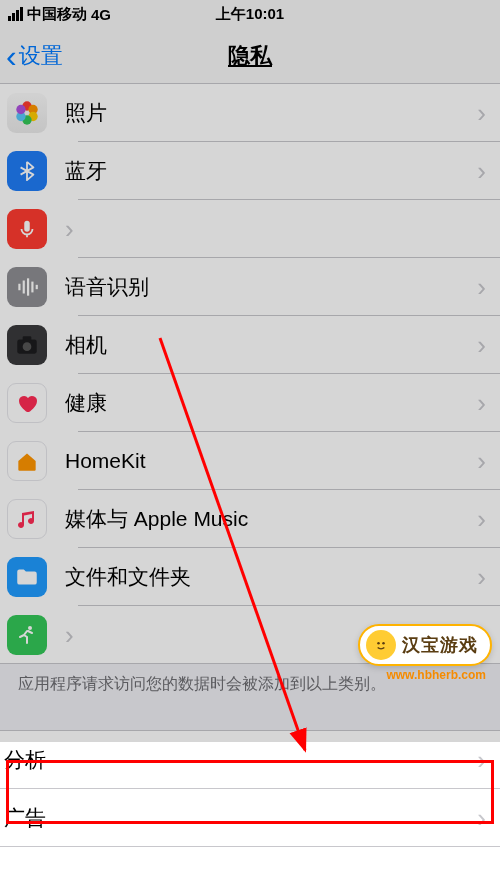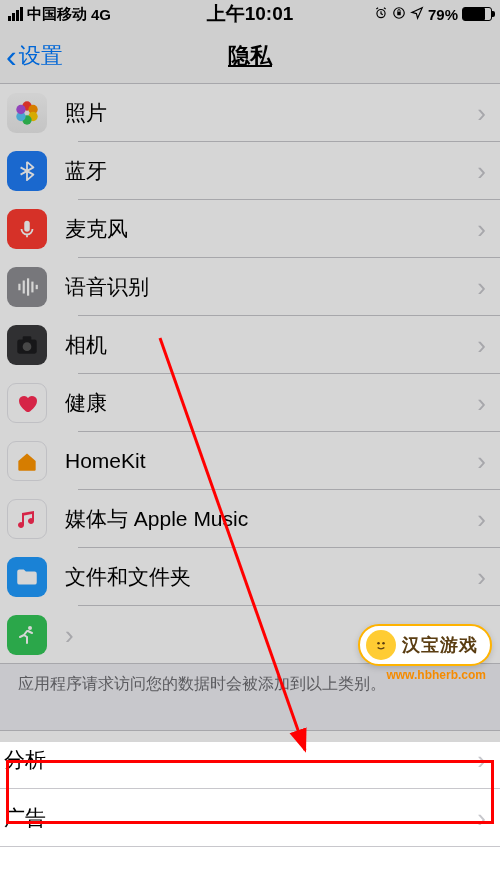--- a/index.html
+++ b/index.html
@@ -5,21 +5,21 @@
 * { margin: 0; padding: 0; box-sizing: border-box; }
 html, body { width: 500px; height: 889px; overflow: hidden; font-family: -apple-system, "Helvetica Neue", Arial, sans-serif; background: #fff; }
 
 .screen { position: relative; width: 500px; height: 690px; background: #efeff4; }
 
 .dimmer { position: absolute; left: 0; top: 0; width: 500px; height: 742px; background: rgba(0,0,0,0.16); pointer-events: none; z-index: 20; }
 
 
 .status-bar { height: 28px; display: flex; align-items: center; justify-content: space-between; padding: 0 8px; background: #f7f7f7; font-size: 15px; font-weight: 600; color: #000; }
 .status-left, .status-right { display: flex; align-items: center; gap: 4px; }
-.status-center { position: absolute; left: 50%; transform: translateX(-50%); font-size: 19px; font-weight: 600; }
+.status-center { position: absolute; left: 50%; transform: translateX(-50%); font-size: 15px; font-weight: 600; }
 .signal-bars { display: flex; align-items: flex-end; gap: 1px; }
 .signal-bars span { width: 3px; background: #000; display: inline-block; }
 .signal-bars span:nth-child(1){height:5px} .signal-bars span:nth-child(2){height:8px} .signal-bars span:nth-child(3){height:11px} .signal-bars span:nth-child(4){height:14px}
 .battery { width: 30px; height: 14px; border: 1.5px solid #000; border-radius: 3px; position: relative; }
 .battery::after { content:''; position:absolute; right:-4px; top:3px; width:3px; height:6px; background:#000; border-radius:0 2px 2px 0; }
 .battery-fill { height:100%; width:79%; background:#000; border-radius:1px; }
 
 
 .nav-header { height: 56px; background: #f7f7f7; border-bottom: 1px solid #c8c7cc; position: relative; display: flex; align-items: center; }
 .back-btn { display: flex; align-items: center; color: #007aff; font-size: 22px; padding-left: 6px; }
@@ -77,45 +77,20 @@
       <div class="signal-bars">
           <span></span>
           <span></span>
           <span></span>
           <span></span>
         </div>
       <span>中国移动</span>
       <span>4G</span>
     </div>
     <div class="status-center">上午10:01</div>
-    <div class="status-right">
-      <span>
-        <svg width="14" height="14" viewBox="0 0 24 24">
-            <circle cx="12" cy="13" r="7" fill="none" stroke="#000" stroke-width="2"></circle>
-            <path d="M12 9v4l3 2" stroke="#000" stroke-width="2" fill="none"></path>
-            <path d="M4 5l3-2M20 5l-3-2" stroke="#000" stroke-width="2"></path>
-          </svg>
-      </span>
-      <span>
-        <svg width="14" height="14" viewBox="0 0 24 24">
-            <circle cx="12" cy="12" r="9" fill="none" stroke="#000" stroke-width="2"></circle>
-            <rect x="9" y="10" width="6" height="6" rx="1" fill="#000"></rect>
-            <path d="M10 10v-2a2 2 0 014 0v2" stroke="#000" stroke-width="1.5" fill="none"></path>
-          </svg>
-      </span>
-      <span>
-        <svg width="14" height="14" viewBox="0 0 24 24">
-            <path d="M3 11l18-8-8 18-2-8z" fill="none" stroke="#000" stroke-width="2"></path>
-          </svg>
-      </span>
-      <span>79%</span>
-      <div class="battery">
-          <div class="battery-fill"></div>
-        </div>
-    </div>
   </div>
 
   <div class="nav-header">
     <div class="back-btn">
       <span class="back-chevron">‹</span>
       <span>设置</span>
     </div>
     <div class="nav-title">隐私</div>
   </div>
 
@@ -148,21 +123,20 @@
       <span class="chevron">›</span>
     </div>
 
     <div class="cell">
       <div class="icon-box ic-mic">
         <svg width="22" height="22" viewBox="0 0 24 24">
             <rect x="9" y="3" width="6" height="12" rx="3" fill="#fff"></rect>
             <path d="M6 12a6 6 0 0012 0M12 18v3" stroke="#fff" stroke-width="2" fill="none"></path>
           </svg>
       </div>
-      <span class="cell-label">麦克风</span>
       <span class="chevron">›</span>
     </div>
 
     <div class="cell">
       <div class="icon-box ic-speech">
         <svg width="26" height="26" viewBox="0 0 24 24">
             <rect x="4" y="9" width="2" height="6" fill="#fff"></rect>
             <rect x="8" y="6" width="2" height="12" fill="#fff"></rect>
             <rect x="12" y="4" width="2" height="16" fill="#fff"></rect>
             <rect x="16" y="7" width="2" height="10" fill="#fff"></rect>

